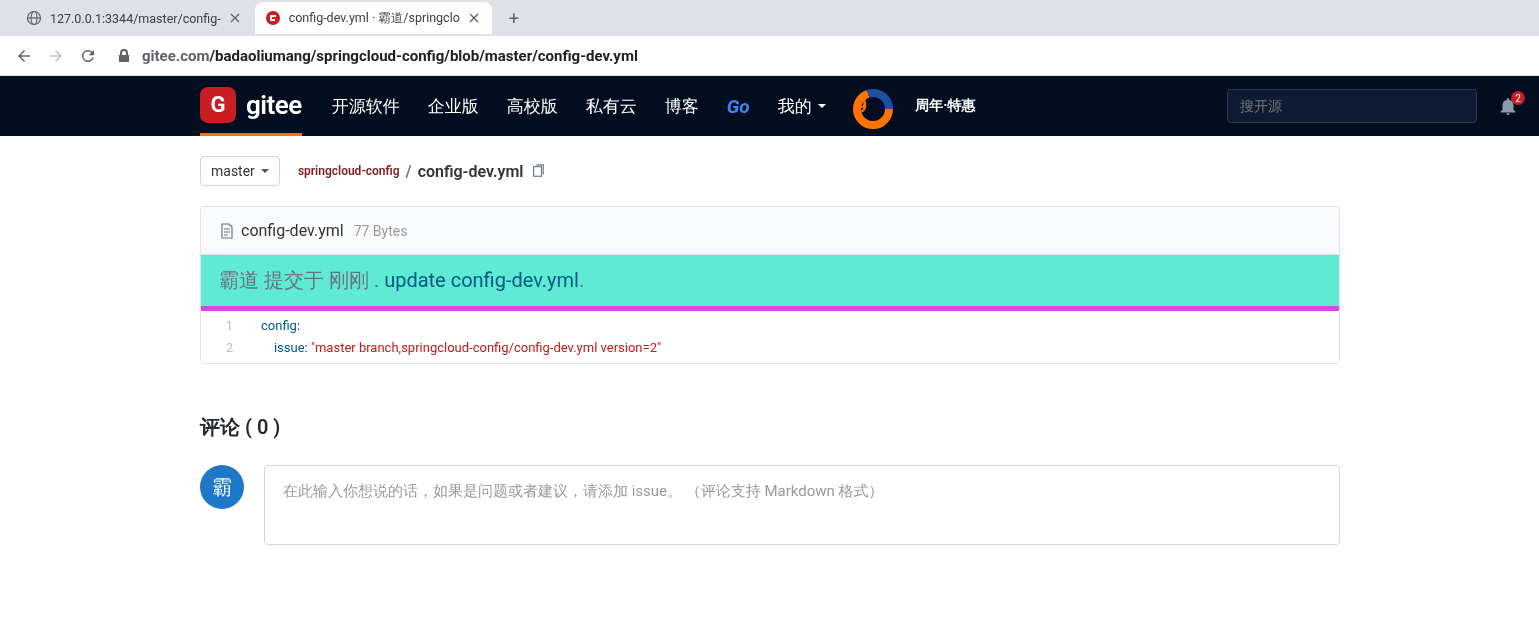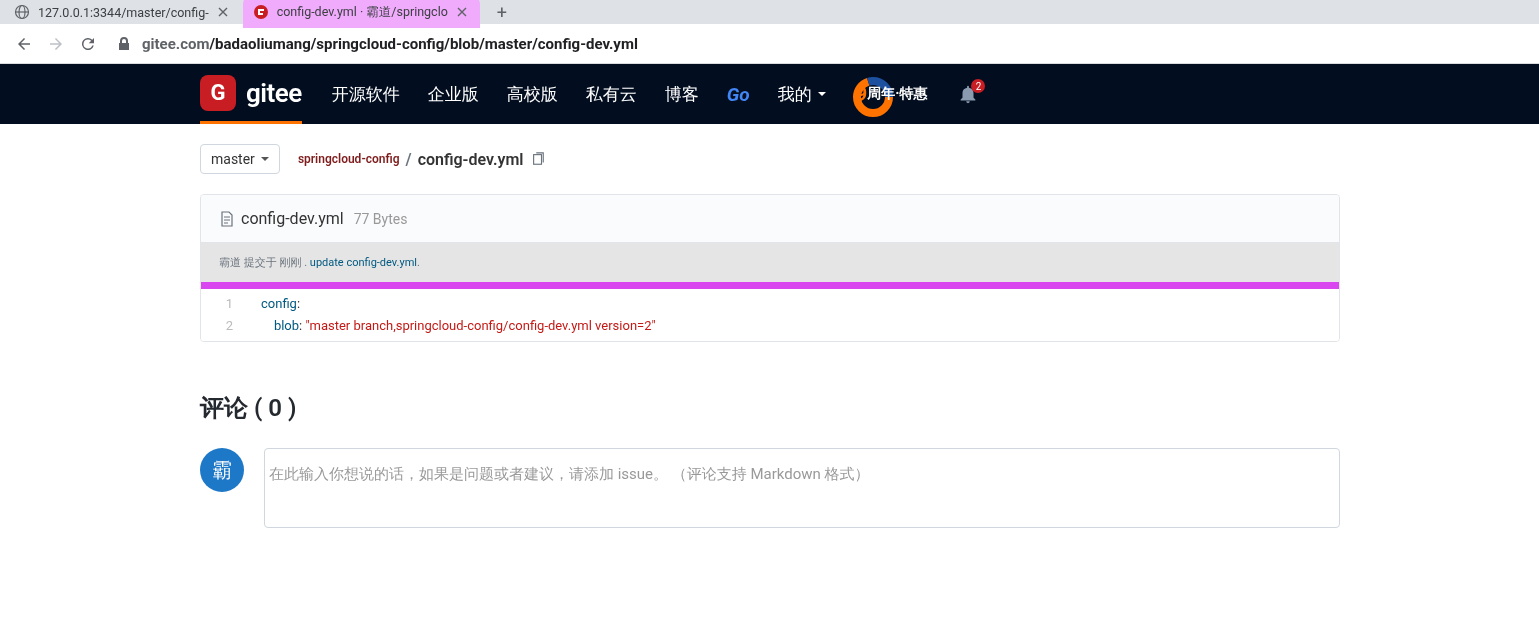--- a/index.html
+++ b/index.html
@@ -1,22 +1,22 @@
 <!DOCTYPE html>
 <html><head>
 <meta charset="utf-8">
 <style>
 * { margin: 0; padding: 0; box-sizing: border-box; font-family: -apple-system, BlinkMacSystemFont, "Segoe UI", Roboto, "Helvetica Neue", Arial, sans-serif; }
 body { background: #fff; width: 1539px; height: 626px; overflow: hidden; }
 
 
-.browser-tabs { display: flex; align-items: center; background: #dee1e6; height: 24px; padding-left: 4px; }
+.browser-tabs { display: flex; align-items: center; background: #dee1e6; height: 36px; padding-left: 16px; }
 .tab { display: flex; align-items: center; height: 32px; padding: 0 10px; margin-right: 2px; border-radius: 8px 8px 0 0; font-size: 12.5px; color: #3c4043; cursor: pointer; min-width: 0; max-width: 280px; }
 .tab.inactive { background: transparent; }
-.tab.active { background: #f0abfc; }
+.tab.active { background: #ffffff; }
 .tab-favicon { width: 16px; height: 16px; margin-right: 8px; flex-shrink: 0; }
 .tab-title { white-space: nowrap; overflow: hidden; text-overflow: ellipsis; flex: 1; }
 .tab-close { width: 16px; height: 16px; margin-left: 6px; display: flex; align-items: center; justify-content: center; border-radius: 50%; color: #5f6368; flex-shrink: 0; }
 .new-tab { width: 28px; height: 28px; display: flex; align-items: center; justify-content: center; color: #5f6368; font-size: 18px; cursor: pointer; margin-left: 6px; }
 
 .browser-toolbar { display: flex; align-items: center; background: #fff; height: 40px; padding: 0 10px; border-bottom: 1px solid #dadce0; font-weight: bold; }
 .nav-btn { width: 28px; height: 28px; display: flex; align-items: center; justify-content: center; color: #5f6368; margin-right: 4px; border-radius: 50%; cursor: pointer; }
 .nav-btn.disabled { color: #bdc1c6; }
 .url-bar { display: flex; align-items: center; flex: 1; height: 30px; margin-left: 10px; font-size: 15px; color: #202124; }
 .lock-icon { width: 16px; height: 16px; margin-right: 10px; color: #5f6368; }
@@ -52,35 +52,35 @@
 .file-panel { border: 1px solid #e1e4e8; border-radius: 4px; overflow: hidden; margin-right: 0; }
 .file-header { background: #fafbfc; border-bottom: 1px solid #e1e4e8; padding: 14px 18px; display: flex; align-items: center; }
 .file-icon { width: 16px; height: 16px; margin-right: 6px; color: #6a737d; }
 .file-name { color: #333; font-size: 16px; margin-right: 10px; }
 .file-size { color: #999; font-size: 14px; }
 .file-actions { margin-left: auto; display: flex; }
 .file-action-btn { border: 1px solid #d0d7de; border-left: none; background: #fff; padding: 6px 12px; font-size: 13px; color: #24292f; cursor: pointer; }
 .file-action-btn:first-child { border-left: 1px solid #d0d7de; border-radius: 4px 0 0 4px; }
 .file-action-btn:last-child { border-radius: 0 4px 4px 0; }
 
-.commit-row { background: #e5e5e5; border-bottom: 7px solid #d946ef; padding: 12px 18px; font-size: 11px; color: #6a737d; }
+.commit-row { background: #5eead4; border-bottom: 5px solid #d946ef; padding: 12px 18px; font-size: 20px; color: #6a737d; }
 .commit-link { color: #005980; cursor: pointer; }
 
 .code-body { background: #fff; font-family: "SFMono-Regular", Consolas, "Liberation Mono", Menlo, monospace; font-size: 13px; padding: 4px 0; }
 .code-line { display: flex; line-height: 22px; }
 .line-no { width: 50px; text-align: right; padding-right: 18px; color: #babbbc; user-select: none; }
 .line-content { padding-left: 10px; }
 .yaml-key { color: #005980; }
 .yaml-punct { color: #333; }
 .yaml-str { color: #c41a16; }
 
-.comments-header { font-size: 24px; font-weight: 600; color: #24292f; margin-top: 50px; margin-bottom: 24px; }
+.comments-header { font-size: 20px; font-weight: 600; color: #24292f; margin-top: 50px; margin-bottom: 24px; }
 .comment-box-row { display: flex; align-items: flex-start; }
 .avatar { width: 44px; height: 44px; border-radius: 50%; background: #1e78c8; color: #fff; display: flex; align-items: center; justify-content: center; font-size: 20px; margin-right: 20px; flex-shrink: 0; }
-.comment-input { flex: 1; border: 1px solid #d0d7de; border-radius: 4px; padding: 16px 4px; font-size: 15px; color: #999; min-height: 80px; }
+.comment-input { flex: 1; border: 1px solid #d0d7de; border-radius: 4px; padding: 16px 18px; font-size: 15px; color: #999; min-height: 80px; }
 
 svg { display: block; }
 </style>
 </head>
 <body>
 
 <div class="browser-tabs">
   <div class="tab inactive">
     <span class="tab-favicon">
       <svg viewBox="0 0 16 16">
@@ -152,22 +152,23 @@
   <div class="nav-item go">Go</div>
   <div class="nav-item nav-dropdown">
       <span>我的</span>
     </div>
   <div class="promo-badge">
     <svg width="46" height="46" viewBox="0 0 46 46" style="position:absolute;left:-4px;top:-8px;">
       <circle cx="23" cy="23" r="16" fill="none" stroke="#fe7300" stroke-width="8" stroke-dasharray="70 30"></circle>
       <circle cx="23" cy="23" r="16" fill="none" stroke="#1e50a0" stroke-width="8" stroke-dasharray="30 70" stroke-dashoffset="-70"></circle>
     </svg>
     <span class="promo-orange" style="margin-left:2px;z-index:1;">9</span>
-    <span class="promo-text" style="z-index:1;">周年·特惠</span>
-  </div>
+    <span class="promo-text" style="z-index:1;padding-left:48px;">周年·特惠</span>
+  </div>
+  <input class="site-search" placeholder="搜开源" style="">
   <div class="bell-wrap">
     <span class="bell-icon">
       <svg width="22" height="22" viewBox="0 0 24 24">
           <path d="M12 22a2 2 0 0 0 2-2h-4a2 2 0 0 0 2 2zm6-6V11a6 6 0 0 0-5-5.9V4a1 1 0 0 0-2 0v1.1A6 6 0 0 0 6 11v5l-2 2v1h16v-1z" fill="currentColor"></path>
         </svg>
     </span>
     <span class="bell-badge">2</span>
   </div>
 </div>
 
@@ -207,21 +208,21 @@
       <span>刚刚</span>
       <span> . </span><span class="commit-link">update config-dev.yml</span><span>.</span>
     </div>
     <div class="code-body">
       <div class="code-line">
         <span class="line-no">1</span>
         <span class="line-content"><span></span><span class="yaml-key">config</span><span class="yaml-punct">:</span><span class="yaml-str"></span></span>
       </div>
       <div class="code-line">
         <span class="line-no">2</span>
-        <span class="line-content"><span style="white-space:pre">    </span><span class="yaml-key">blob</span><span class="yaml-punct">: </span><span class="yaml-str">"master branch,springcloud-config/config-dev.yml version=2"</span></span>
+        <span class="line-content"><span style="white-space:pre">    </span><span class="yaml-key">issue</span><span class="yaml-punct">: </span><span class="yaml-str">"master branch,springcloud-config/config-dev.yml version=2"</span></span>
       </div>
     </div>
   </div>
 
   <div class="comments-header">评论 ( 0 )</div>
 
   <div class="comment-box-row">
     <div class="avatar">霸</div>
     <div class="comment-input">在此输入你想说的话，如果是问题或者建议，请添加 issue。  （评论支持 Markdown 格式）</div>
   </div>

